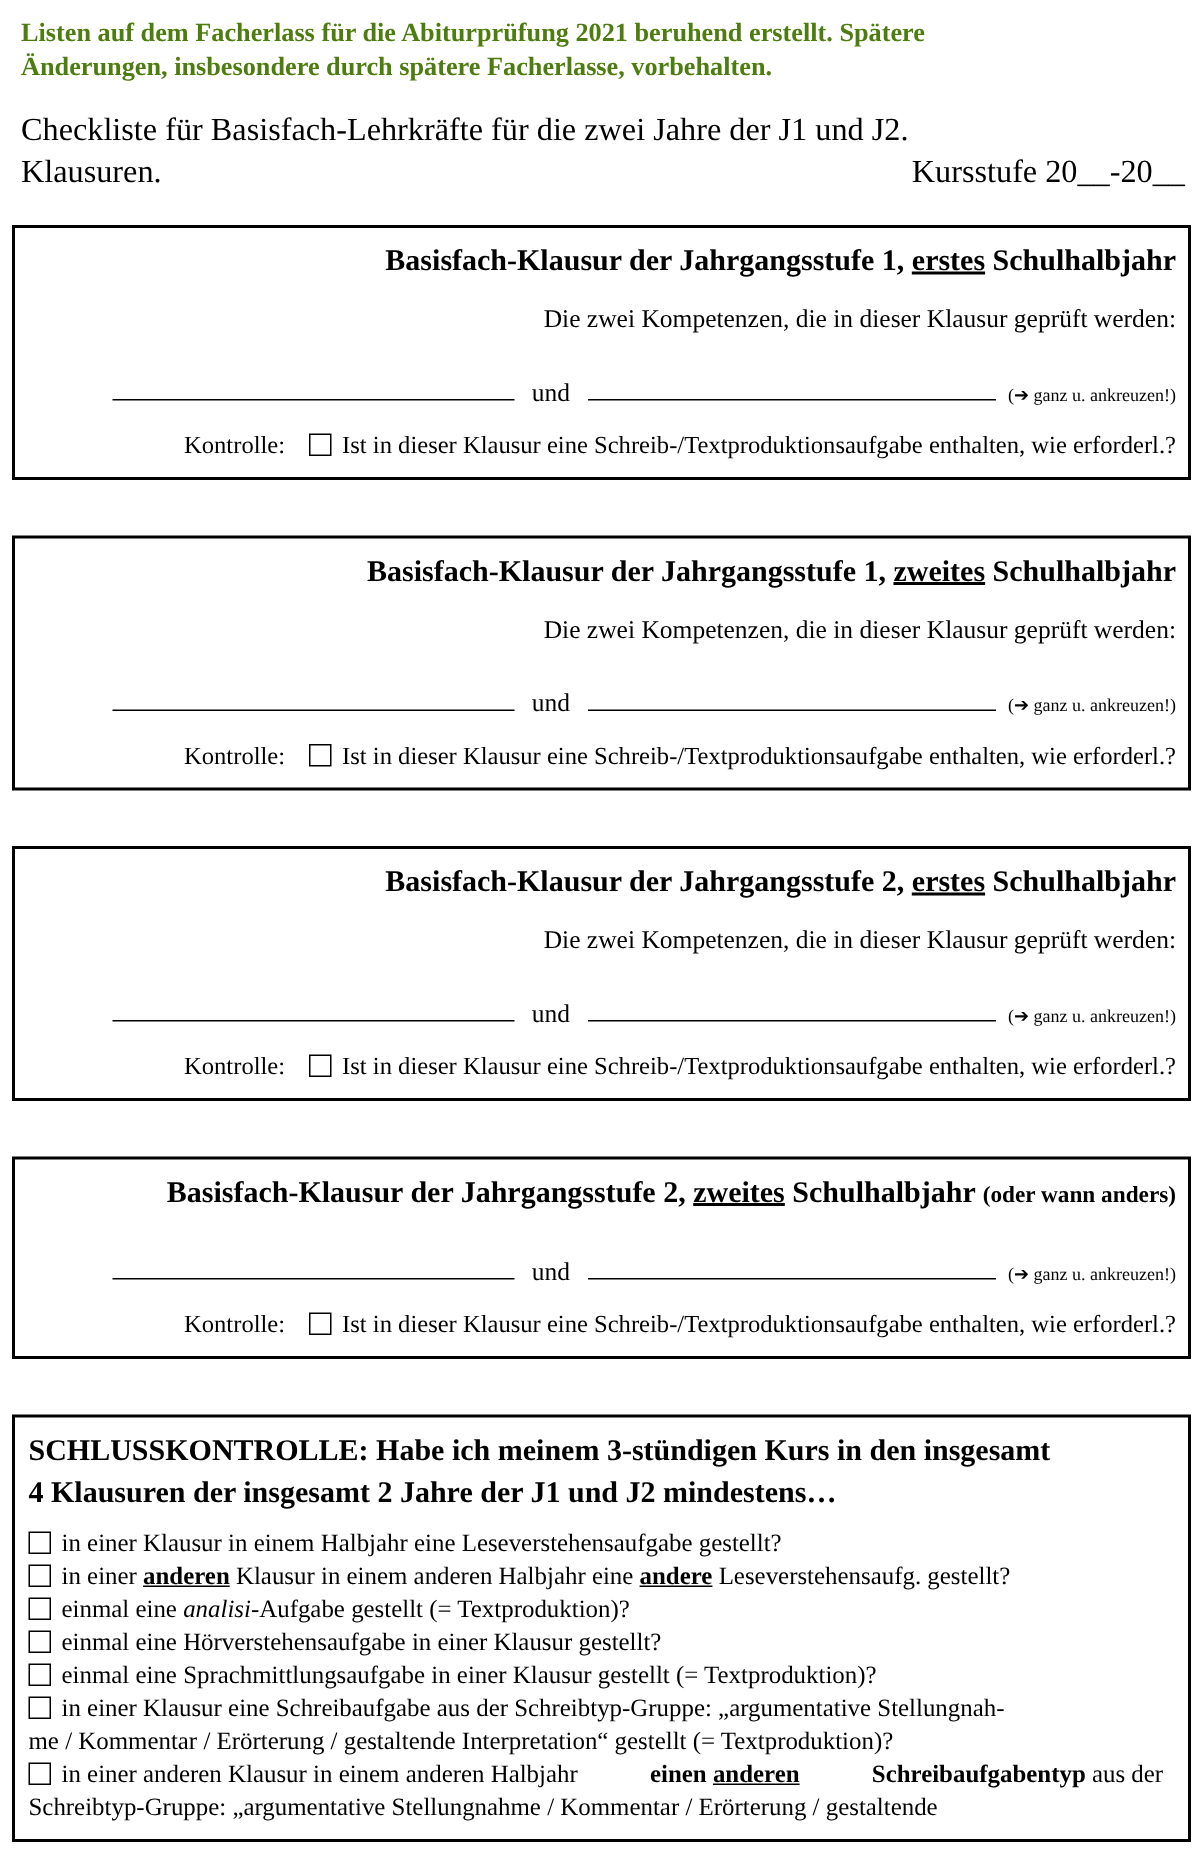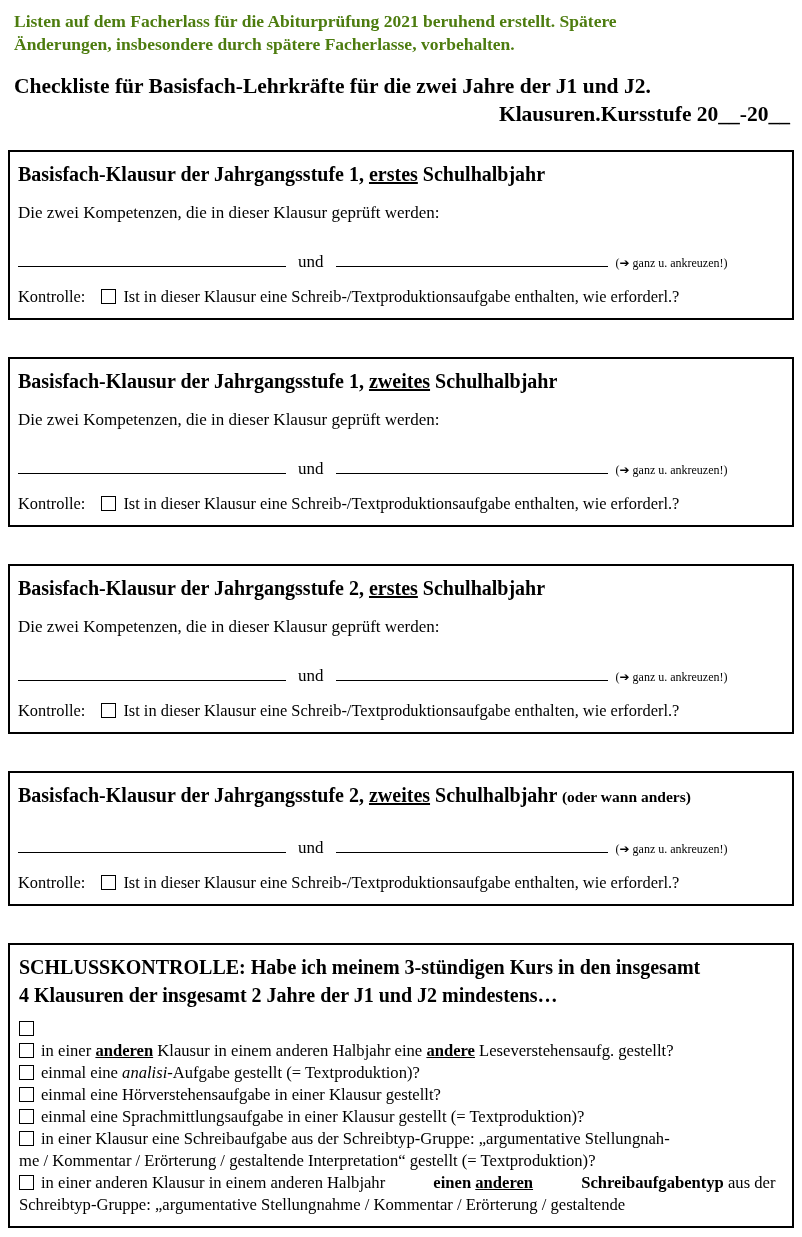--- a/index.html
+++ b/index.html
@@ -5,24 +5,24 @@
   html,body{margin:0;padding:0;}
   body{
     width:802px;height:1237px;overflow:hidden;background:#ffffff;color:#000;
     font-family:"Liberation Serif","DejaVu Serif","DejaVu Sans",serif;
   }
   .page{padding-top:8px;}
   .notice{
     margin:2px 12px 0 14px;
     color:#4d7c0f;font-weight:bold;font-size:17.5px;line-height:23px;
   }
-  .title-block{margin:16px 12px 0 14px;font-weight:bold;font-size:21.5px;line-height:28px;}
-  .title-line2{display:flex;justify-content:flex-end;}
+  .title-block{margin:16px 12px 0 14px;font-weight:normal;font-size:21.5px;line-height:28px;}
+  .title-line2{display:flex;justify-content:space-between;}
   .kbox{
-    border:2px solid #000;margin:0 8px 37px 8px;padding:9px 8px 10px 8px;
+    border:2px solid #000;margin:0 8px 37px 8px;padding:9px 8px 10px 8px;text-align:right;
   }
   .kbox:first-of-type{margin-top:22px;}
   .kbox h2{margin:0;font-size:20px;line-height:26px;font-weight:bold;}
   .prompt{margin:15px 0 0 0;font-size:17px;line-height:22px;}
   .blank-row{margin-top:27px;font-size:17px;line-height:22px;white-space:nowrap;}
   .blank{display:inline-block;border-bottom:1px solid #000;height:14px;vertical-align:baseline;}
   .blank-left{width:268px;}
   .blank-right{width:272px;}
   .conn{margin:0 12px;}
   .note{font-size:12px;margin-left:8px;}
@@ -98,21 +98,21 @@
       <span class="blank blank-left"></span><span class="conn">und</span><span class="blank blank-right"></span><span class="note">(➔ ganz u. ankreuzen!)</span>
     </div>
     <div class="kontrolle">
       <span class="klabel">Kontrolle:</span><span class="checkbox"></span><span>Ist in dieser Klausur eine Schreib-/Textproduktionsaufgabe enthalten, wie erforderl.?</span>
     </div>
   </section>
 
   <section class="final-box">
     <h2 class="final-heading"><span>SCHLUSSKONTROLLE: Habe ich meinem 3-stündigen Kurs in den insgesamt</span><br><span>4 Klausuren der insgesamt 2 Jahre der J1 und J2 mindestens…</span></h2>
     <div>
-        <div class="check-item"><span class="checkbox"></span></div>
+        <div class="check-item"><span class="checkbox"></span><span><span>in einer Klausur in einem Halbjahr eine Leseverstehensaufgabe gestellt?</span></span></div>
         <div class="check-item"><span class="checkbox"></span><span><span>in einer </span><span class="seg-bu">anderen</span><span> Klausur in einem anderen Halbjahr eine </span><span class="seg-bu">andere</span><span> Leseverstehensaufg. gestellt?</span></span></div>
         <div class="check-item"><span class="checkbox"></span><span><span>einmal eine </span><span class="seg-i">analisi</span><span>-Aufgabe gestellt (= Textproduktion)?</span></span></div>
         <div class="check-item"><span class="checkbox"></span><span><span>einmal eine Hörverstehensaufgabe in einer Klausur gestellt?</span></span></div>
         <div class="check-item"><span class="checkbox"></span><span><span>einmal eine Sprachmittlungsaufgabe in einer Klausur gestellt (= Textproduktion)?</span></span></div>
         <div class="check-item"><span class="checkbox"></span><span><span>in einer Klausur eine Schreibaufgabe aus der Schreibtyp-Gruppe: „argumentative Stellungnah-</span><br><span>me / Kommentar / Erörterung / gestaltende Interpretation“ gestellt (= Textproduktion)?</span></span></div>
         <div class="check-item"><span class="checkbox"></span><span><span>in einer anderen Klausur in einem anderen Halbjahr </span><span class="seg-b">einen </span><span class="seg-bu">anderen</span><span class="seg-b"> Schreibaufgabentyp</span><span> aus der</span><br><span>Schreibtyp-Gruppe: „argumentative Stellungnahme / Kommentar / Erörterung / gestaltende</span><br></span></div>
       </div>
   </section>
 
 </div>

